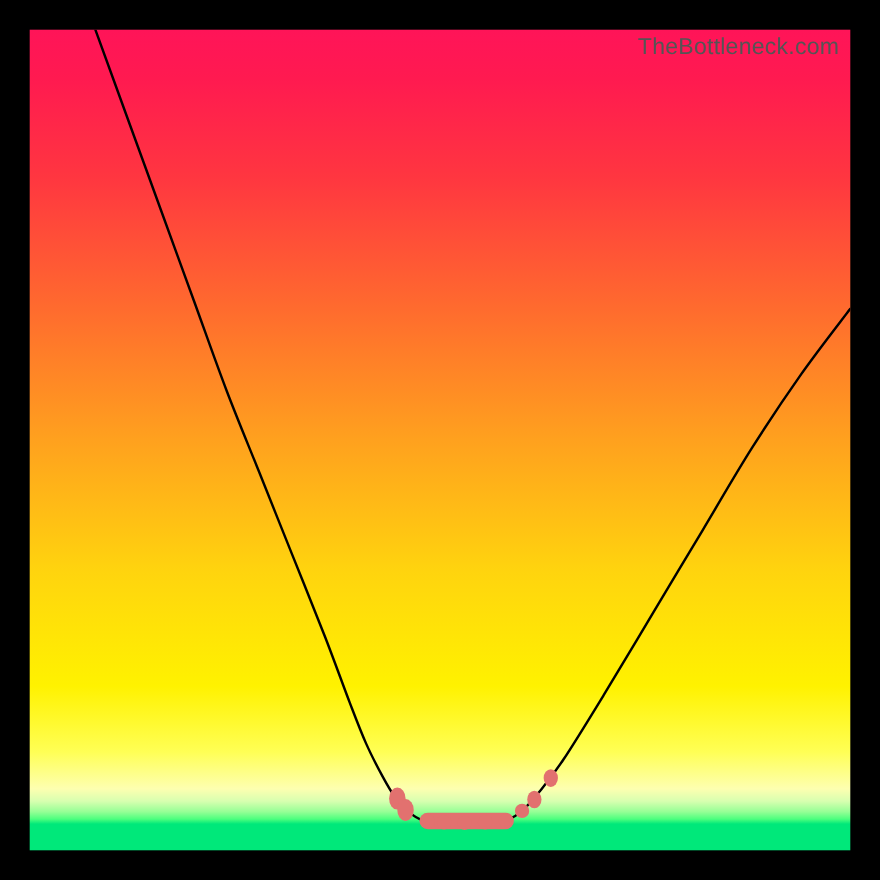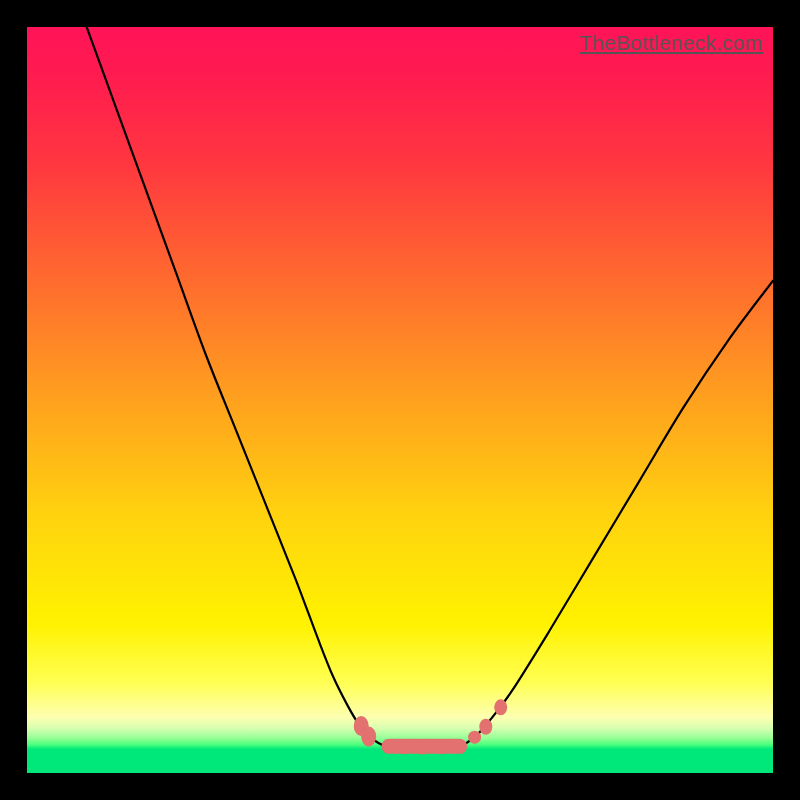--- a/index.html
+++ b/index.html
@@ -45,21 +45,20 @@
     );
   }
   .attribution {
     position: absolute;
     top: 4px;
     right: 10px;
     color: #555;
     font-size: 21px;
     letter-spacing: 0.2px;
     font-weight: 400;
-    text-decoration: underline;
   }
   svg.overlay {
     position: absolute;
     left: 0;
     top: 0;
     width: 746px;
     height: 746px;
   }
   path.curve {
     fill: none;

